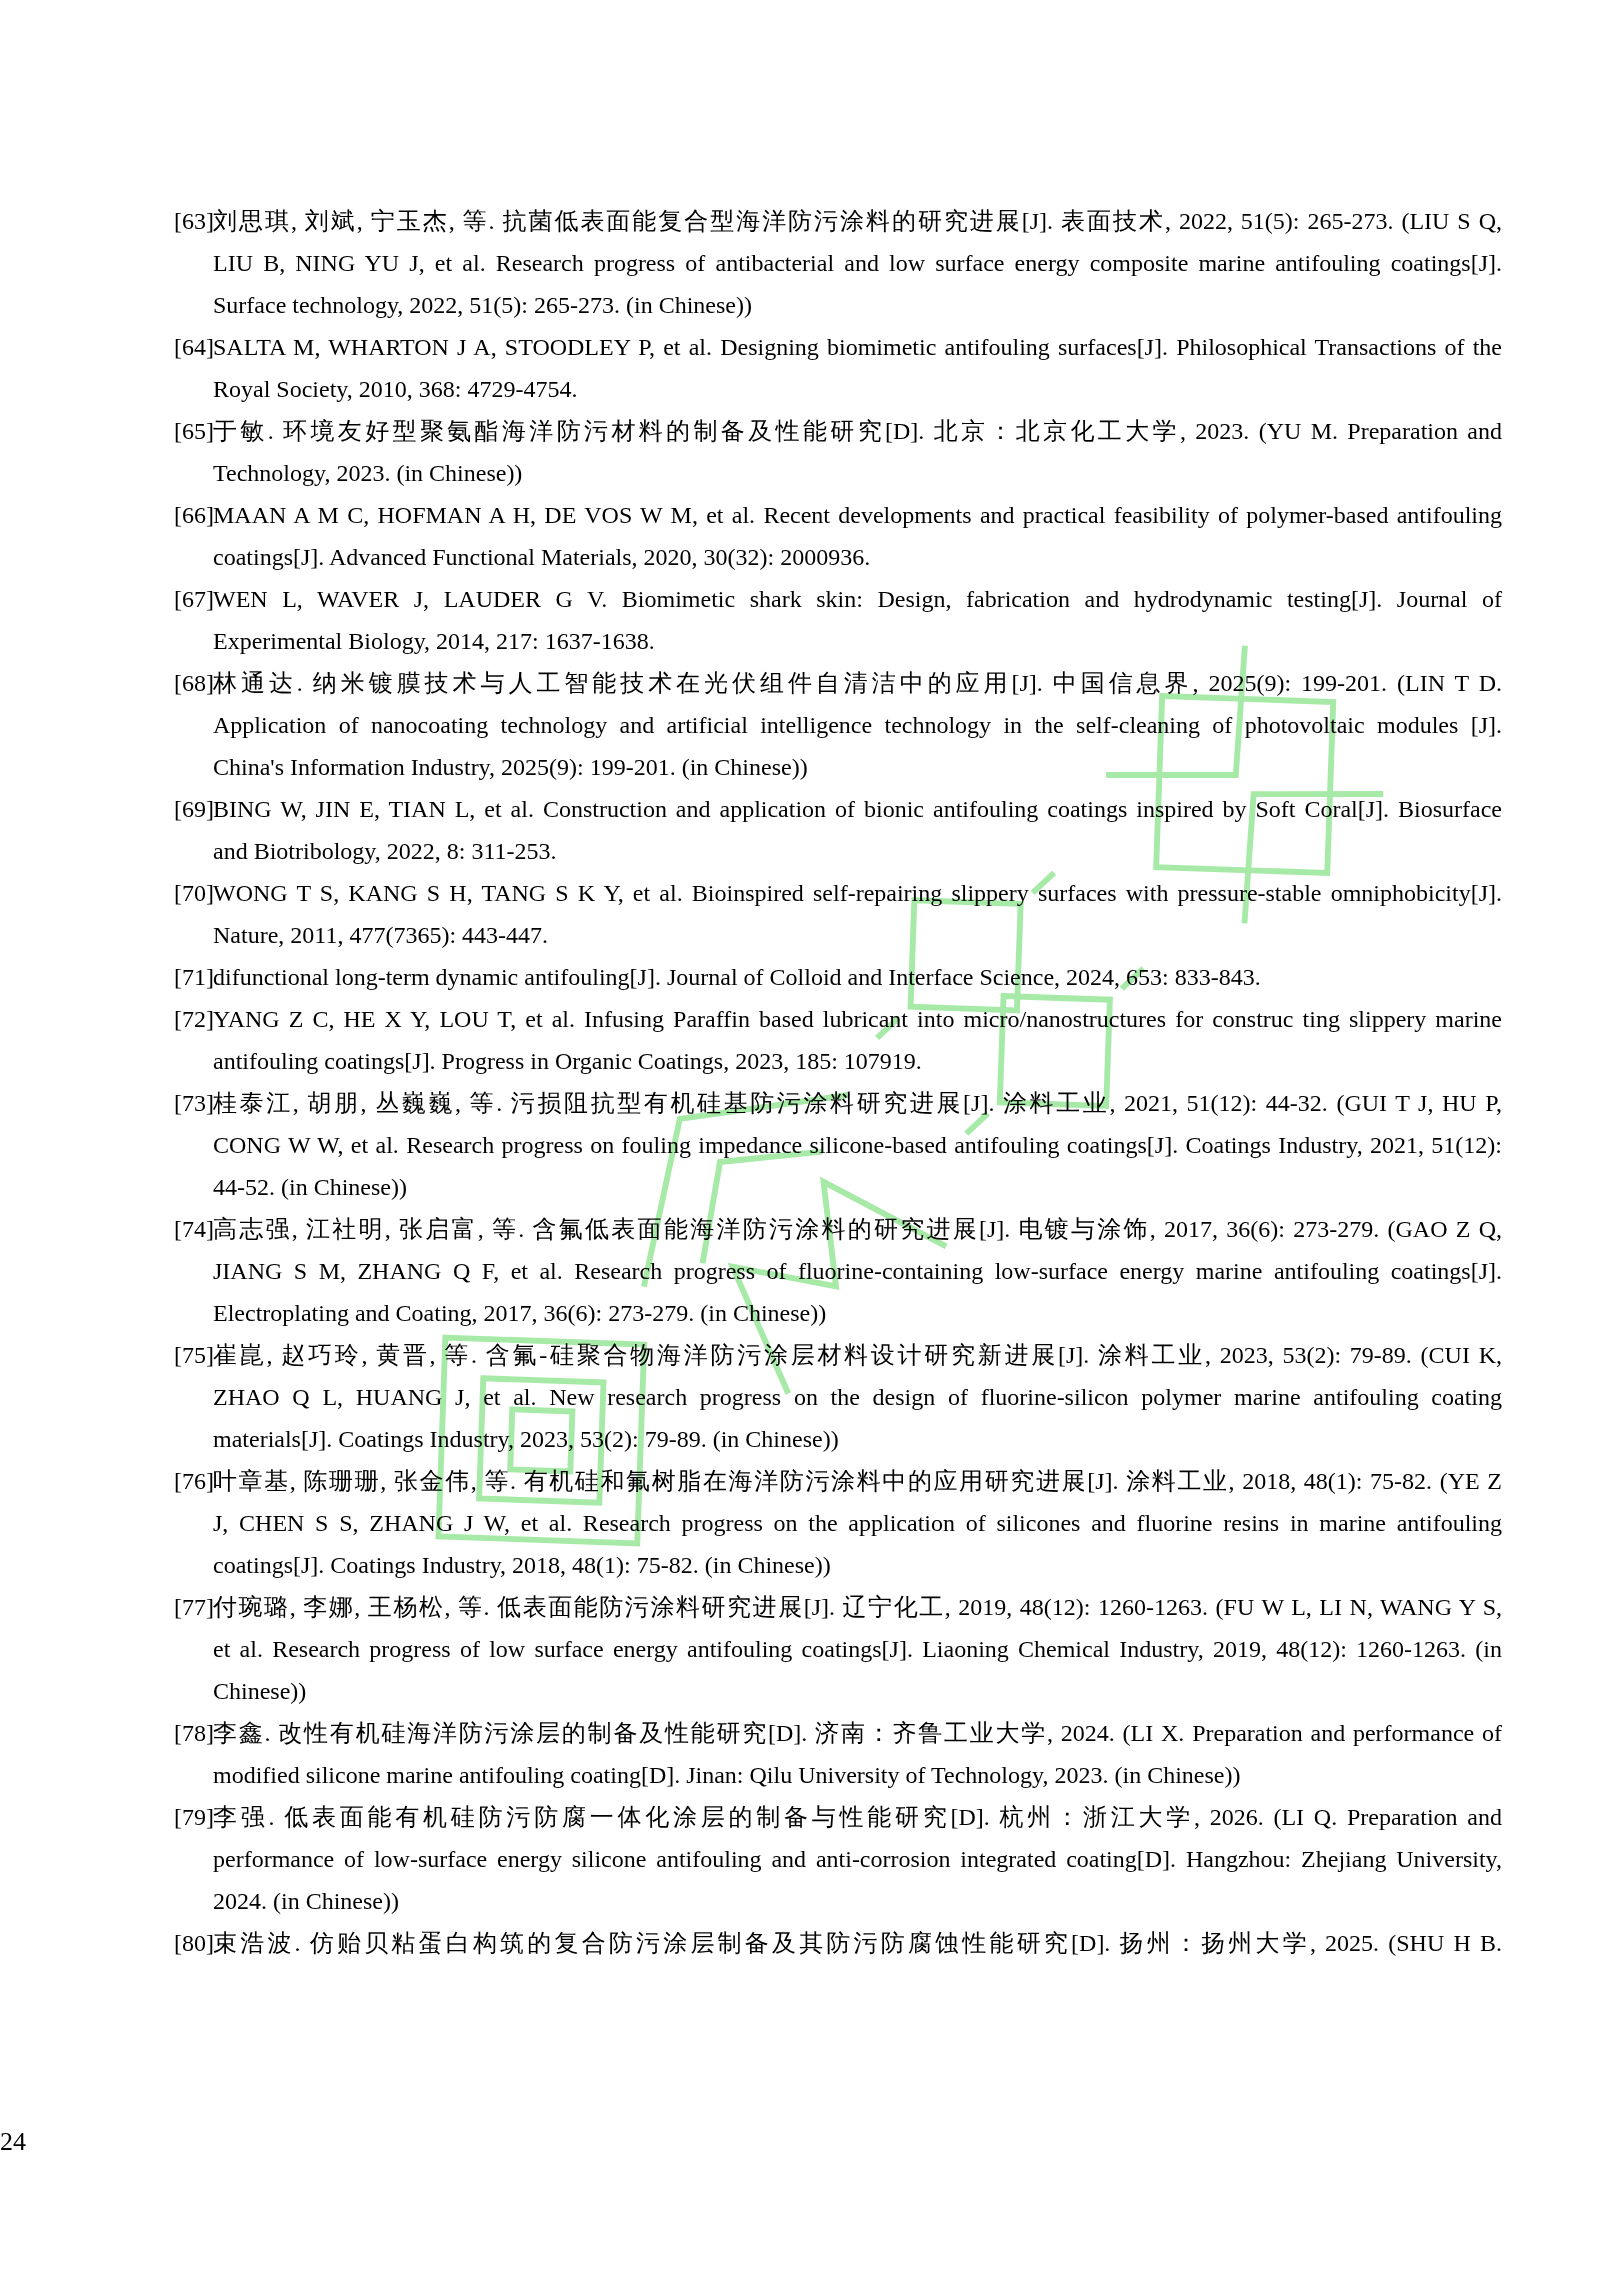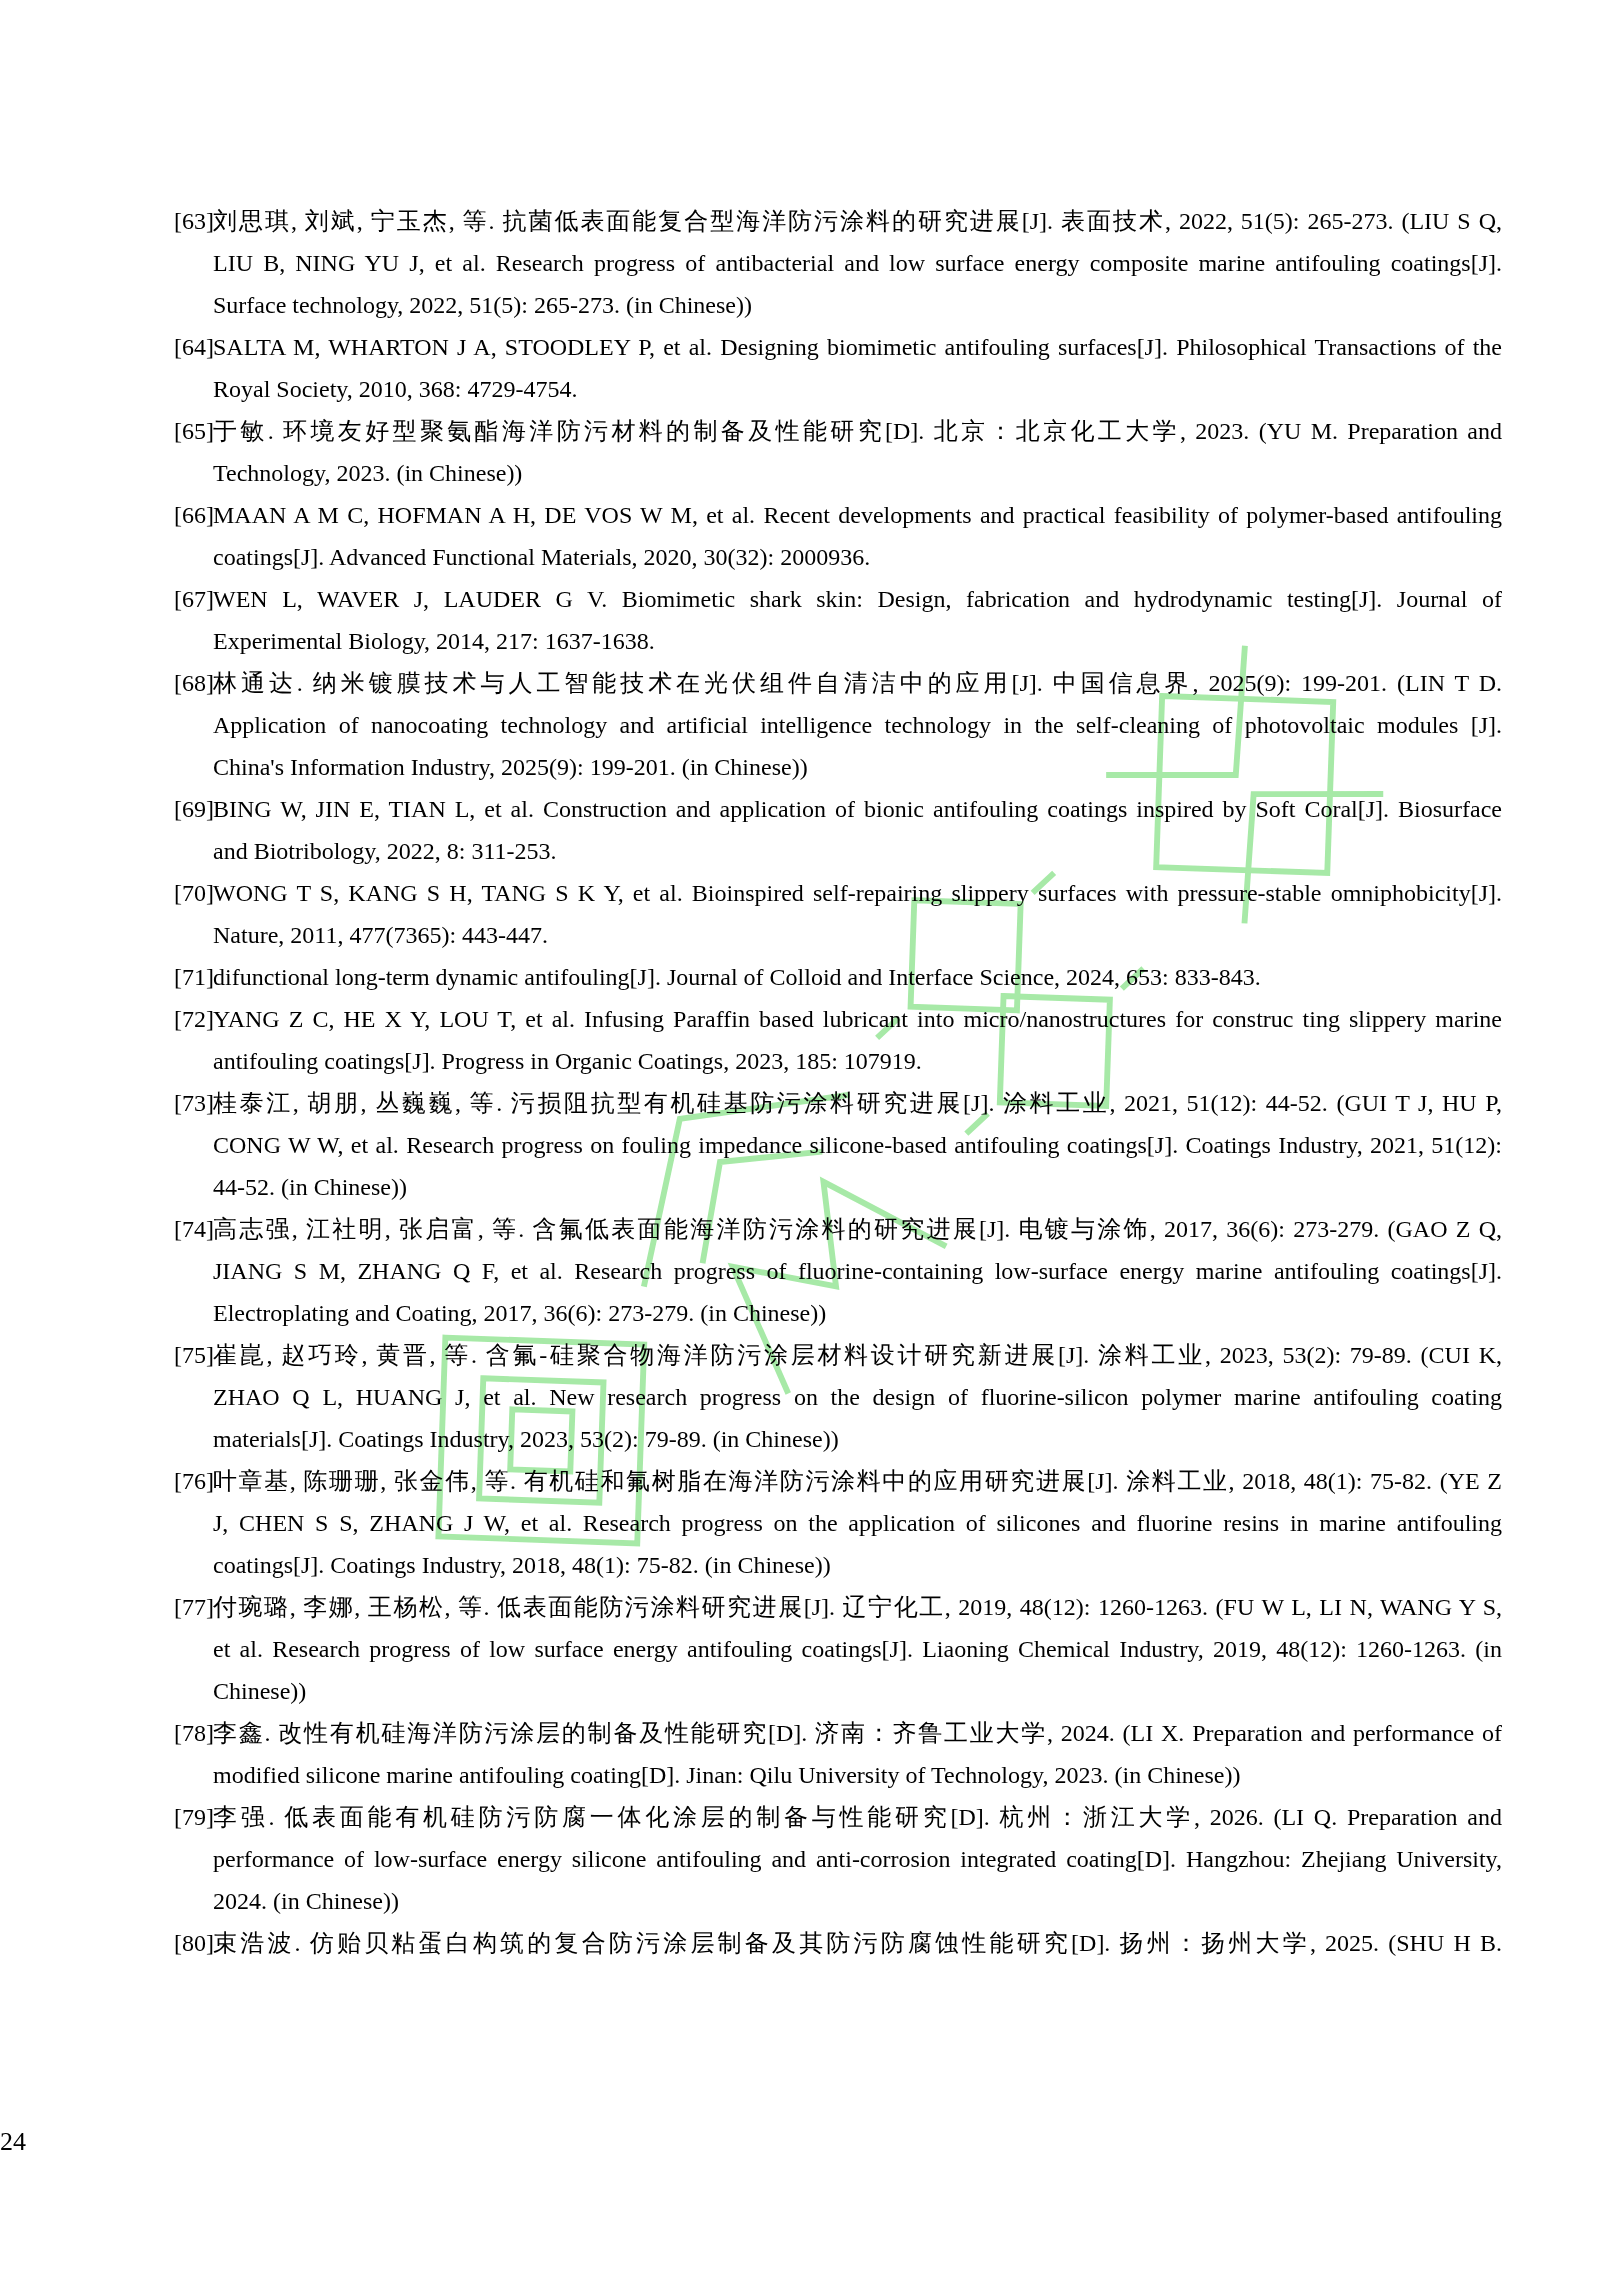--- a/index.html
+++ b/index.html
@@ -161,21 +161,21 @@
       <div class="ref">
         <span class="ref-label">[72]</span>
         <div class="ref-body">
           <div class="ref-line">YANG Z C, HE X Y, LOU T, et al. Infusing Paraffin based lubricant into micro/nanostructures for construc ting slippery marine</div>
           <div class="ref-line last">antifouling coatings[J]. Progress in Organic Coatings, 2023, 185: 107919.</div>
         </div>
       </div>
       <div class="ref">
         <span class="ref-label">[73]</span>
         <div class="ref-body">
-          <div class="ref-line">桂泰江, 胡朋, 丛巍巍, 等. 污损阻抗型有机硅基防污涂料研究进展[J]. 涂料工业, 2021, 51(12): 44-52. (GUI T J, HU P,</div>
+          <div class="ref-line">桂泰江, 胡朋, 丛巍巍, 等. 污损阻抗型有机硅基防污涂料研究进展[J]. 涂料工业, 2021, 51(12): 44-32. (GUI T J, HU P,</div>
           <div class="ref-line">CONG W W, et al. Research progress on fouling impedance silicone-based antifouling coatings[J]. Coatings Industry, 2021, 51(12):</div>
           <div class="ref-line last">44-52. (in Chinese))</div>
         </div>
       </div>
       <div class="ref">
         <span class="ref-label">[74]</span>
         <div class="ref-body">
           <div class="ref-line">高志强, 江社明, 张启富, 等. 含氟低表面能海洋防污涂料的研究进展[J]. 电镀与涂饰, 2017, 36(6): 273-279. (GAO Z Q,</div>
           <div class="ref-line">JIANG S M, ZHANG Q F, et al. Research progress of fluorine-containing low-surface energy marine antifouling coatings[J].</div>
           <div class="ref-line last">Electroplating and Coating, 2017, 36(6): 273-279. (in Chinese))</div>

